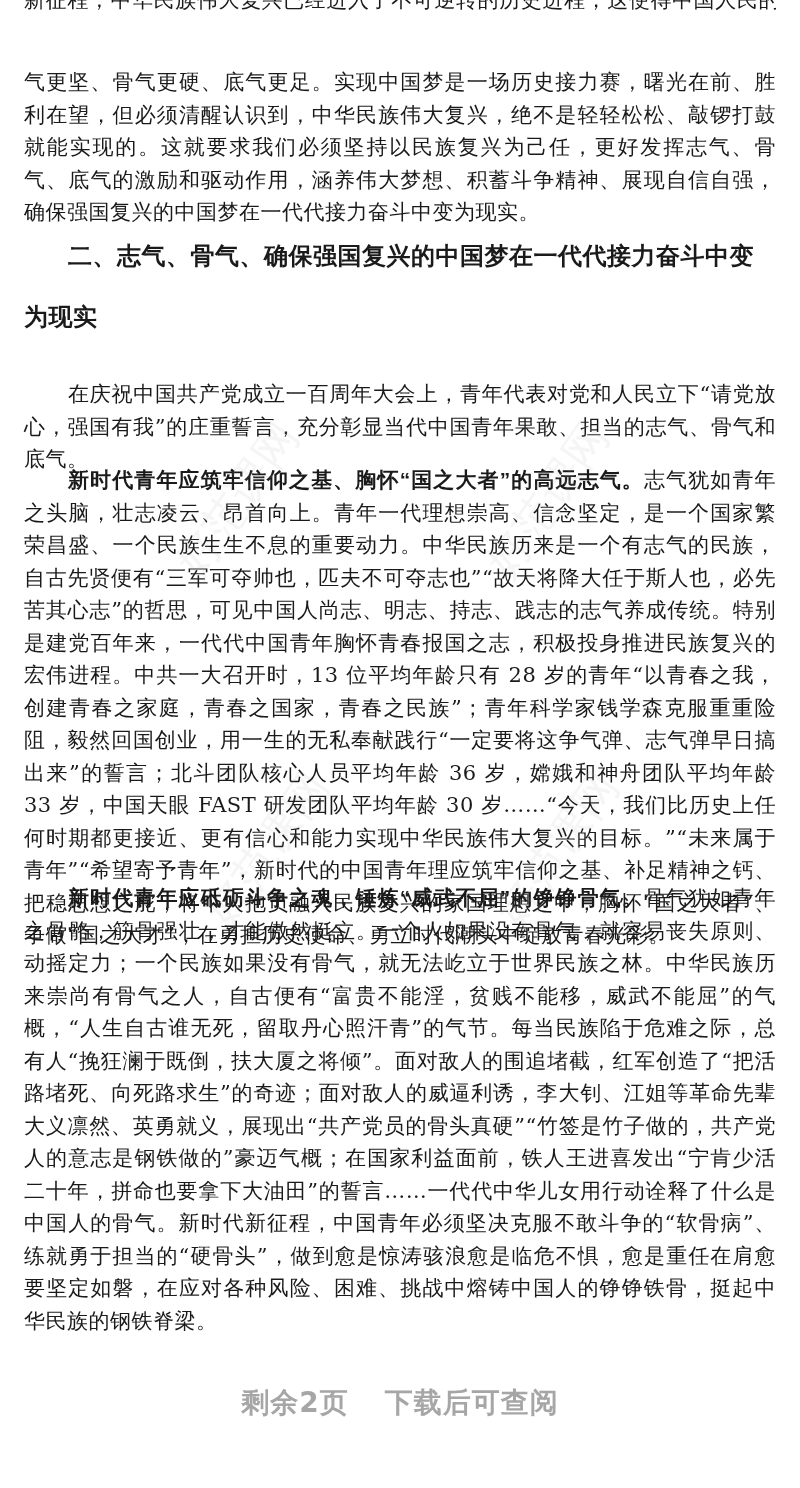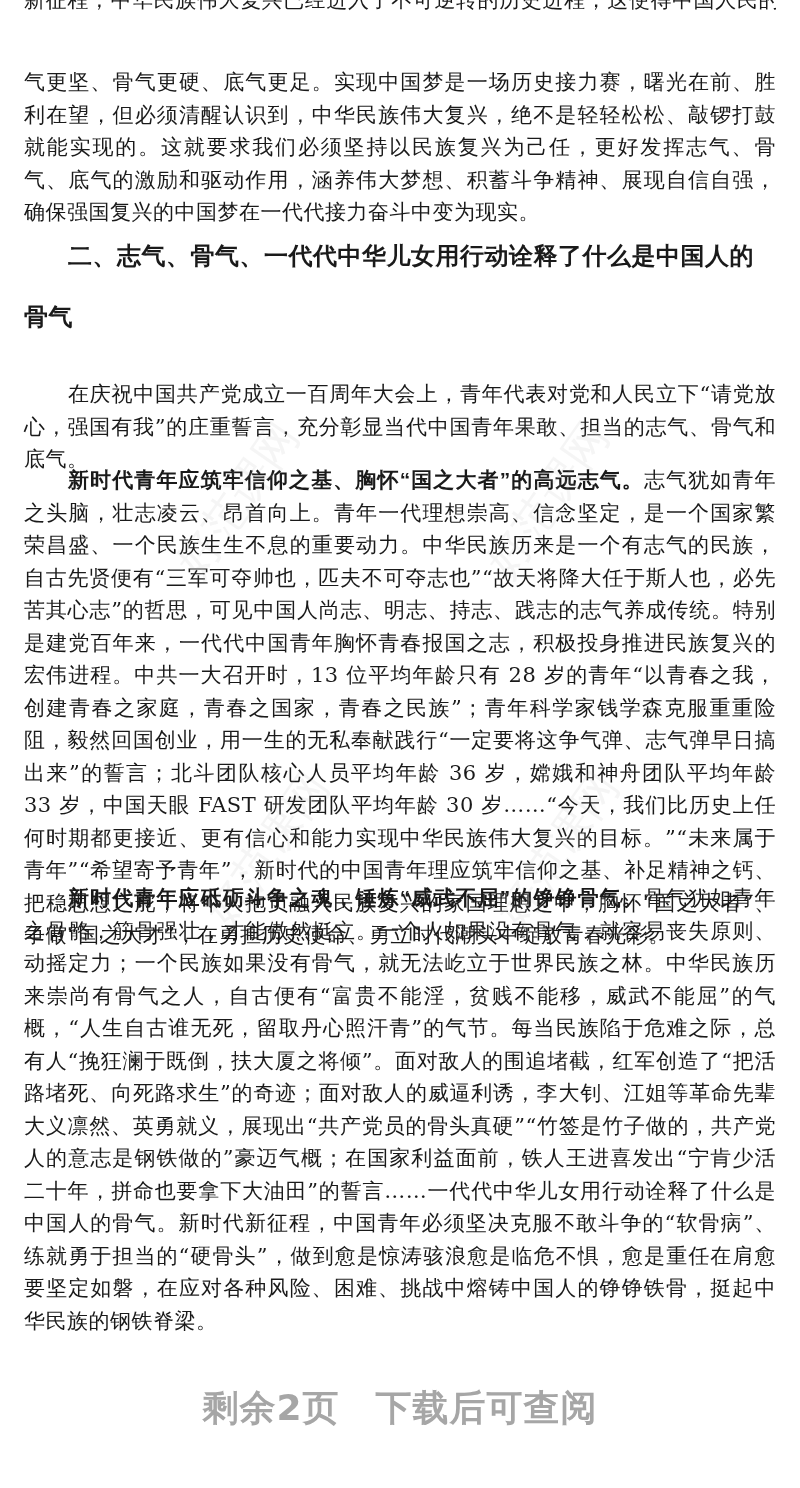--- a/index.html
+++ b/index.html
@@ -71,39 +71,39 @@
       pointer-events: none;
     }
     .remaining-banner {
       position: absolute;
       left: 0;
       width: 800px;
       top: 1384px;
       text-align: center;
       font-family: "DejaVu Sans", "Liberation Sans", sans-serif;
       font-weight: bold;
-      font-size: 36px;
+      font-size: 28px;
       color: #a6a6a6;
       letter-spacing: 1px;
       cursor: pointer;
     }
     .remaining-banner .gap { display: inline-block; width: 36px; }
   </style>
 </head>
 <body>
 
 <div class="page">
 
   <div class="top-clip">
     <span>新征程，中华民族伟大复兴已经进入了不可逆转的历史进程，这使得中国人民的志</span>
   </div>
 
   <p class="para" style="top:66px;">气更坚、骨气更硬、底气更足。实现中国梦是一场历史接力赛，曙光在前、胜利在望，但必须清醒认识到，中华民族伟大复兴，绝不是轻轻松松、敲锣打鼓就能实现的。这就要求我们必须坚持以民族复兴为己任，更好发挥志气、骨气、底气的激励和驱动作用，涵养伟大梦想、积蓄斗争精神、展现自信自强，确保强国复兴的中国梦在一代代接力奋斗中变为现实。</p>
 
-  <h2 class="heading" style="top:226px;">二、志气、骨气、一代代中华儿女用行动诠释了什么是中国人的骨气</h2>
+  <h2 class="heading" style="top:226px;">二、志气、骨气、确保强国复兴的中国梦在一代代接力奋斗中变为现实</h2>
 
   <p class="para indent" style="top:378px;">在庆祝中国共产党成立一百周年大会上，青年代表对党和人民立下“请党放心，强国有我”的庄重誓言，充分彰显当代中国青年果敢、担当的志气、骨气和底气。</p>
 
   <p class="para indent" style="top:464px;">
     <span class="bold-lead">新时代青年应筑牢信仰之基、胸怀“国之大者”的高远志气。</span><span>志气犹如青年之头脑，壮志凌云、昂首向上。青年一代理想崇高、信念坚定，是一个国家繁荣昌盛、一个民族生生不息的重要动力。中华民族历来是一个有志气的民族，自古先贤便有“三军可夺帅也，匹夫不可夺志也”“故天将降大任于斯人也，必先苦其心志”的哲思，可见中国人尚志、明志、持志、践志的志气养成传统。特别是建党百年来，一代代中国青年胸怀青春报国之志，积极投身推进民族复兴的宏伟进程。中共一大召开时，13 位平均年龄只有 28 岁的青年“以青春之我，创建青春之家庭，青春之国家，青春之民族”；青年科学家钱学森克服重重险阻，毅然回国创业，用一生的无私奉献践行“一定要将这争气弹、志气弹早日搞出来”的誓言；北斗团队核心人员平均年龄 36 岁，嫦娥和神舟团队平均年龄 33 岁，中国天眼 FAST 研发团队平均年龄 30 岁……“今天，我们比历史上任何时期都更接近、更有信心和能力实现中华民族伟大复兴的目标。”“未来属于青年”“希望寄予青年”，新时代的中国青年理应筑牢信仰之基、补足精神之钙、把稳思想之舵，将个人抱负融入民族复兴的家国理想之中，胸怀“国之大者”、争做“国之大才”，在勇担历史使命、勇立时代潮头中绽放青春光彩。</span>
   </p>
 
   <p class="para indent" style="top:882px;">
     <span class="bold-lead">新时代青年应砥砺斗争之魂，锤炼“威武不屈”的铮铮骨气。</span><span>骨气犹如青年之骨骼，筋骨强壮，才能傲然挺立。一个人如果没有骨气，就容易丧失原则、动摇定力；一个民族如果没有骨气，就无法屹立于世界民族之林。中华民族历来崇尚有骨气之人，自古便有“富贵不能淫，贫贱不能移，威武不能屈”的气概，“人生自古谁无死，留取丹心照汗青”的气节。每当民族陷于危难之际，总有人“挽狂澜于既倒，扶大厦之将倾”。面对敌人的围追堵截，红军创造了“把活路堵死、向死路求生”的奇迹；面对敌人的威逼利诱，李大钊、江姐等革命先辈大义凛然、英勇就义，展现出“共产党员的骨头真硬”“竹签是竹子做的，共产党人的意志是钢铁做的”豪迈气概；在国家利益面前，铁人王进喜发出“宁肯少活二十年，拼命也要拿下大油田”的誓言……一代代中华儿女用行动诠释了什么是中国人的骨气。新时代新征程，中国青年必须坚决克服不敢斗争的“软骨病”、练就勇于担当的“硬骨头”，做到愈是惊涛骇浪愈是临危不惧，愈是重任在肩愈要坚定如磐，在应对各种风险、困难、挑战中熔铸中国人的铮铮铁骨，挺起中华民族的钢铁脊梁。</span>
   </p>

